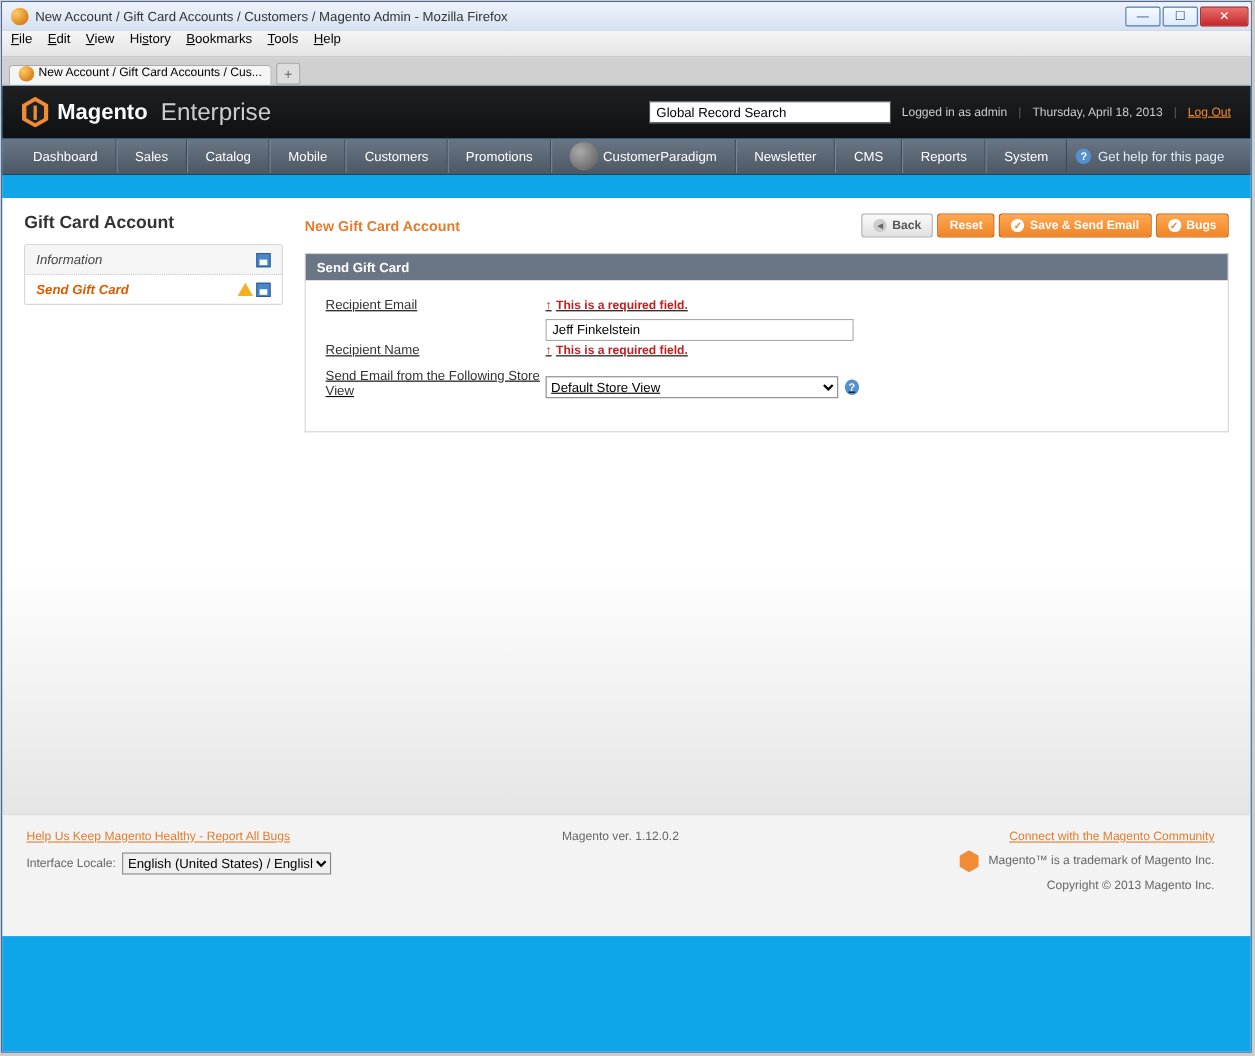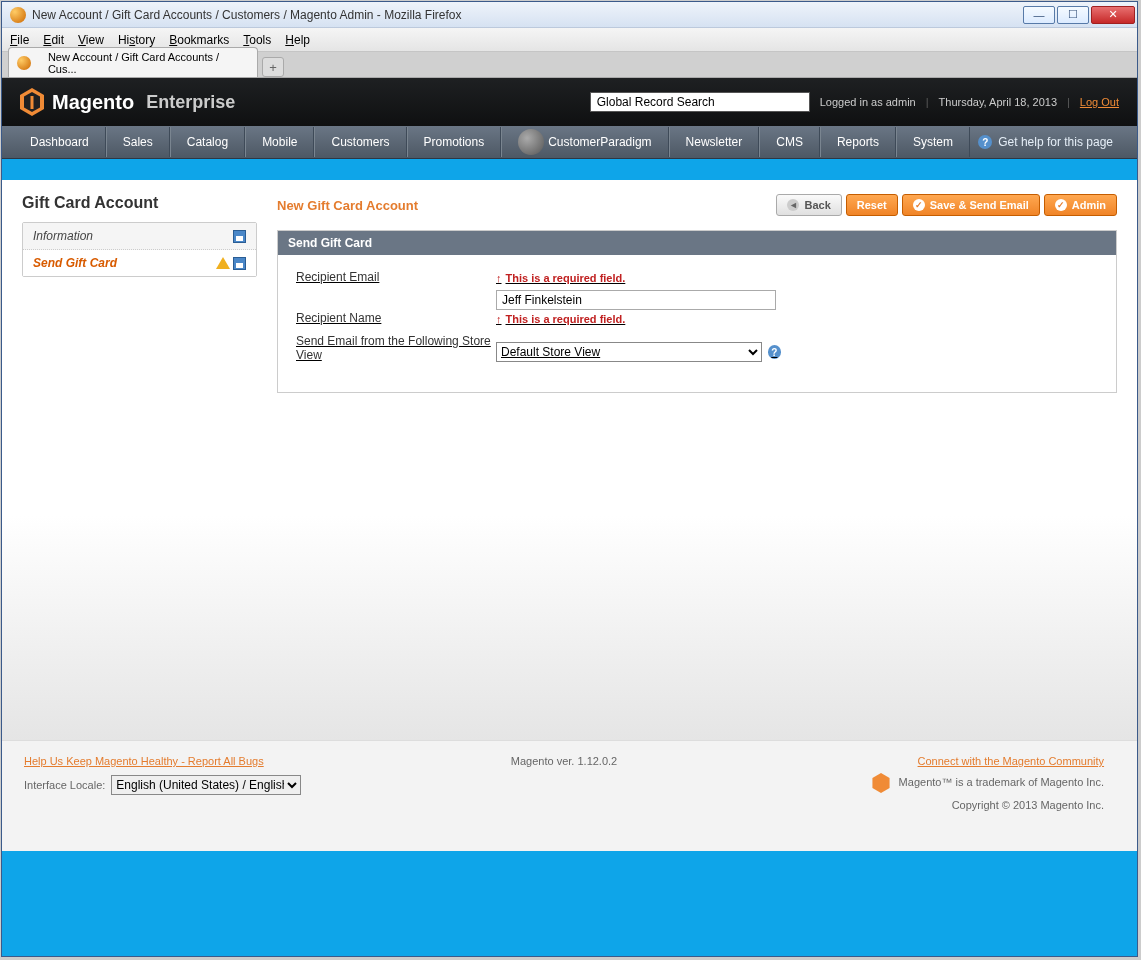--- a/index.html
+++ b/index.html
@@ -7,35 +7,35 @@
 
 
 .window-frame { border: 1px solid #3b5a8a; background: #fff; height: 956px; width: 1137px; margin: 1px; }
 .titlebar { height: 26px; background: linear-gradient(#eef3fa, #d6e2f2); display: flex; align-items: center; padding: 0 2px; border-bottom: 1px solid #bcc9dc; }
 .titlebar .favicon { width: 16px; height: 16px; margin: 0 6px; border-radius: 50%; background: radial-gradient(circle at 30% 30%, #ffcc66, #cc6600); }
 .titlebar .title-text { flex: 1; color: #333; font-size: 12px; }
 .window-controls { display: flex; gap: 2px; }
 .window-controls .wc { width: 32px; height: 18px; border: 1px solid #577aa8; border-radius: 2px; background: linear-gradient(#f5faff,#dcebff); display: flex; align-items: center; justify-content: center; font-size: 11px; color: #334f78; }
 .window-controls .wc.close { background: linear-gradient(#e87070,#c62828); color: #fff; border-color: #a02020; width: 44px; }
 
-.menubar { height: 24px; background: linear-gradient(#f5f5f5,#e5e5e5); display: flex; align-items: center; padding: 0 8px; gap: 14px; font-size: 12px; border-bottom: 1px solid #c5c5c5; }
+.menubar { height: 24px; background: linear-gradient(#f5f5f5,#e5e5e5); display: flex; padding: 0 8px; gap: 14px; font-size: 12px; border-bottom: 1px solid #c5c5c5; }
 .menubar span u { text-decoration: underline; }
 
 .tabbar { height: 26px; background: #d0d0d0; display: flex; align-items: flex-end; padding: 0 6px; border-bottom: 1px solid #aaa; }
-.browser-tab { height: 30px; background: #f5f5f5; border: 1px solid #aaa; border-bottom: none; border-radius: 4px 4px 0 0; display: flex; align-items: center; padding: 0 8px; font-size: 11px; max-width: 250px; gap: 17px; }
+.browser-tab { height: 18px; background: #f5f5f5; border: 1px solid #aaa; border-bottom: none; border-radius: 4px 4px 0 0; display: flex; align-items: flex-start; padding: 0 8px; font-size: 11px; max-width: 250px; gap: 4px; }
 .browser-tab .favicon2 { width: 14px; height: 14px; border-radius: 50%; background: radial-gradient(circle at 30% 30%, #ffcc66, #cc6600); }
 .new-tab-btn { width: 22px; height: 20px; background: #ddd; border: 1px solid #aaa; border-radius: 3px; margin-left: 4px; display: flex; align-items: center; justify-content: center; font-size: 13px; color: #666; }
 
 
 .content-area { background: #0ea5e9; height: calc(100% - 76px); overflow: auto; }
 .mag-header { background: linear-gradient(#1e2022,#0f1011); height: 48px; display: flex; align-items: center; padding: 0 18px; color: #ccc; }
 .mag-logo { display: flex; align-items: center; gap: 8px; }
 .mag-logo-icon { width: 24px; height: 28px; }
 .mag-logo-text { font-size: 20px; color: #fff; font-weight: bold; }
-.mag-logo-sub { font-size: 18px; color: #ccc; font-weight: bold; margin-left: 4px; }
+.mag-logo-sub { font-size: 22px; color: #ccc; font-weight: normal; margin-left: 4px; }
 .mag-header-right { margin-left: auto; display: flex; align-items: center; gap: 10px; font-size: 11px; }
 .global-search { width: 220px; height: 20px; border: 1px solid #555; padding: 1px 6px; font-size: 12px; }
 .mag-sep { color: #5c5c5c; }
 .logout-link { color: #f08b36; text-decoration: underline; }
 
 
 .mag-nav { background: linear-gradient(#6a7685,#4d5864); height: 30px; display: flex; align-items: center; padding: 16px 12px; color: #fff; font-size: 12px; border-bottom: 1px solid #2e3744; }
 .mag-nav .nav-item { padding: 0 16px; height: 30px; display: flex; align-items: center; border-right: 1px solid #3e4a58; border-left: 1px solid #7a8590; cursor: pointer; }
 .mag-nav .nav-item:first-child { border-left: none; }
 .mag-nav .cp-logo { width: 26px; height: 26px; border-radius: 50%; background: radial-gradient(circle at 35% 35%, #aaa, #555); margin-right: 4px; }
@@ -193,21 +193,21 @@
               </button>
             <button class="btn btn-orange">
                 <span>Reset</span>
               </button>
             <button class="btn btn-orange">
                 <span class="bi">✓</span>
                 <span>Save &amp; Send Email</span>
               </button>
             <button class="btn btn-orange">
                 <span class="bi">✓</span>
-                <span>Admin</span>
+                <span>Bugs</span>
               </button>
           </div>
         </div>
 
         <div class="section">
           <div class="section-head">Send Gift Card</div>
           <div class="section-body">
             <div class="form-row">
               <label>Recipient Email</label>
               <div class="field-col">

